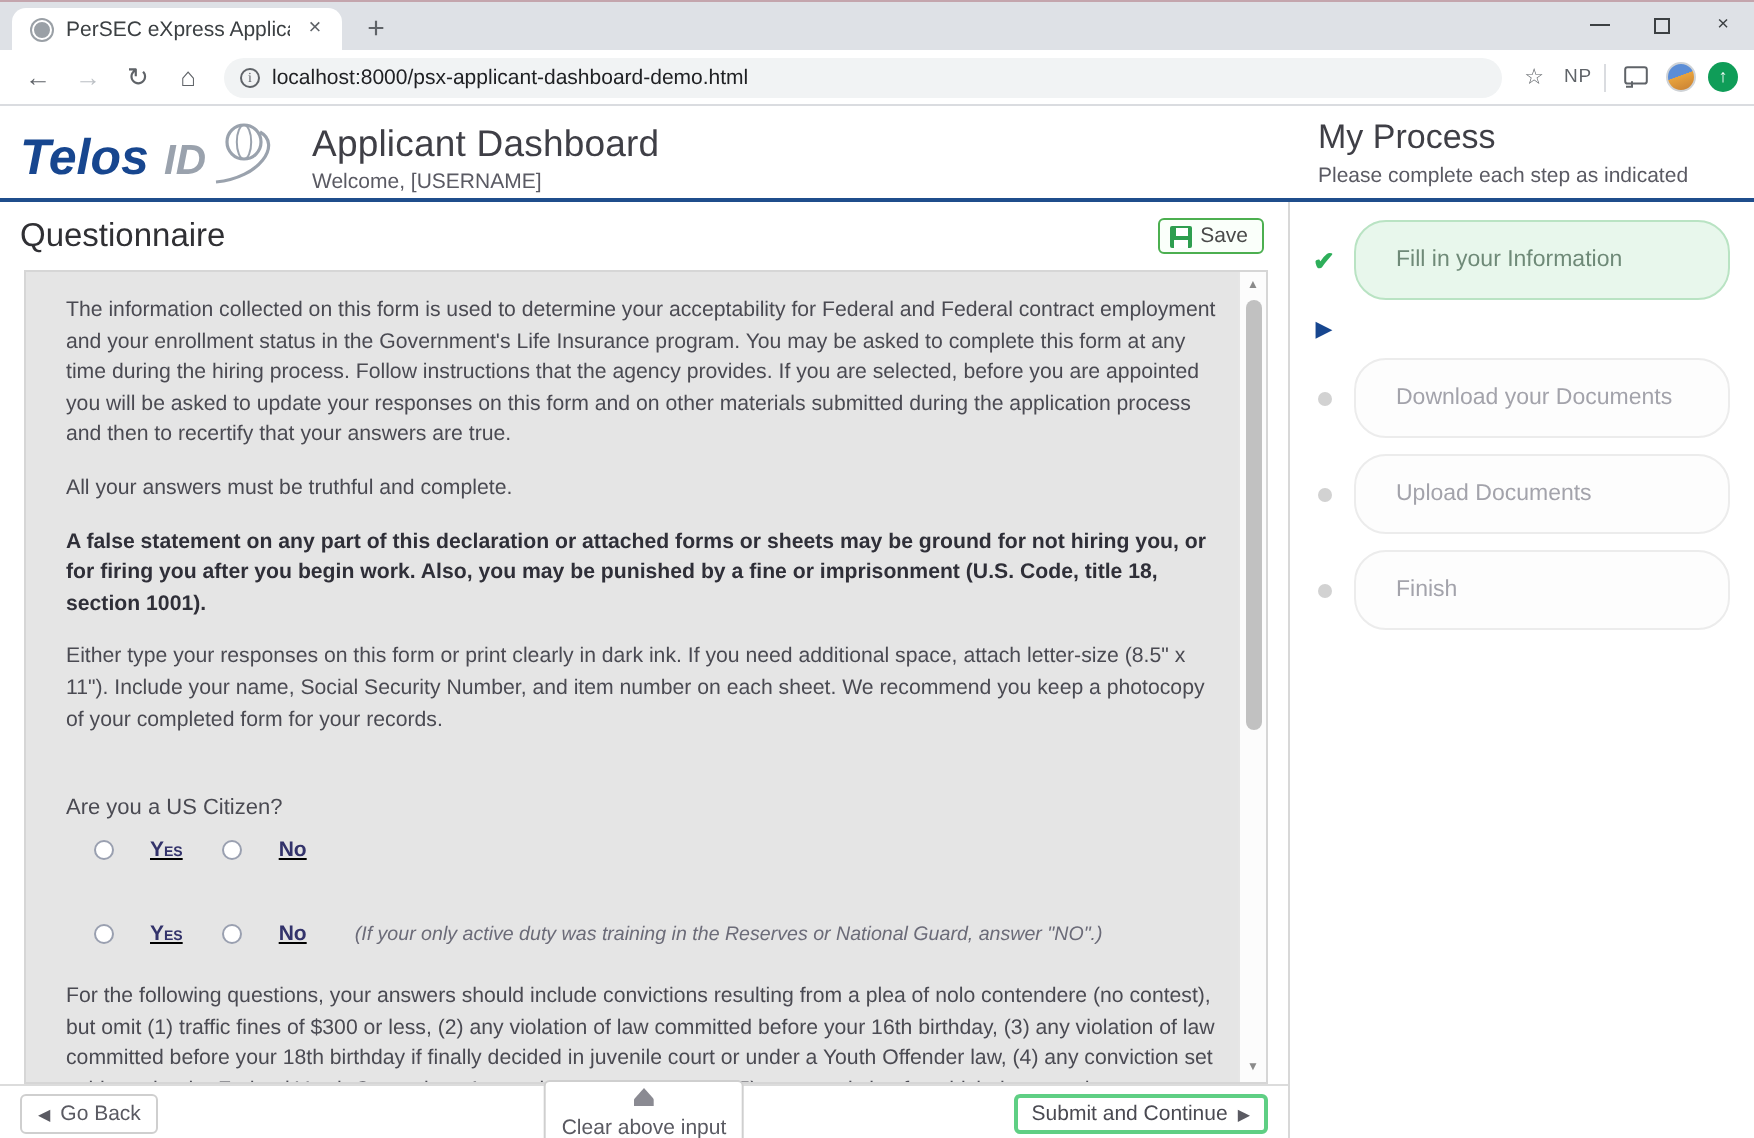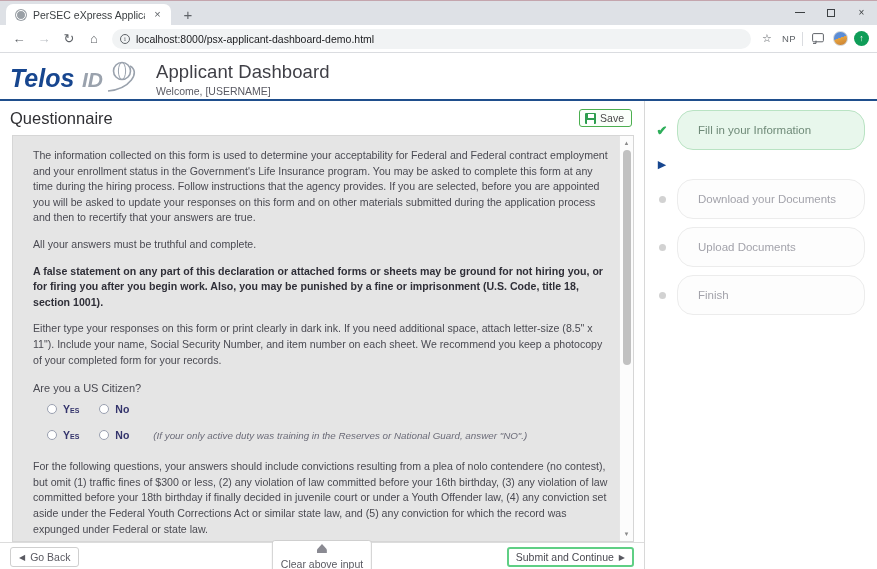--- a/index.html
+++ b/index.html
@@ -198,24 +198,24 @@
     overflow: hidden;
   }
   .scroll-inner p {
     font-size: 10.6px;
     line-height: 15.6px;
     color: #4a4a52;
     margin-bottom: 11px;
   }
   .scroll-inner p.bold { font-weight: bold; color: #2f2f38; }
 
-  .question { margin-top: 14px; margin-bottom: 4px; }
+  .question { margin-top: 30px; margin-bottom: 4px; }
   .q-label { font-size: 11px; color: #4a4a52; margin-bottom: 9px; }
   .radio-row { display: flex; align-items: center; gap: 8px; padding-left: 14px; }
-  .radio-opt { display: flex; align-items: center; gap: 6px; margin-right: 12px; }
+  .radio-opt { display: flex; align-items: center; gap: 18px; margin-right: 12px; text-decoration: underline; }
   .radio {
     width: 10px; height: 10px; border-radius: 50%;
     border: 1px solid #9aa0b0; background: #fff;
     flex: 0 0 auto;
   }
   .radio-lab { font-size: 10.5px; font-weight: bold; color: #33336b; font-variant: small-caps; }
   .radio-lab.nocaps { font-variant: normal; }
   .hint { font-size: 9.8px; font-style: italic; color: #6b6b78; margin-left: 4px; }
 
   
@@ -362,20 +362,24 @@
           <text x="2" y="29" font-family="'Liberation Sans', sans-serif" font-size="25" font-weight="bold" font-style="italic" fill="#17468f">Telos</text>
           <text x="74" y="29" font-family="'Liberation Sans', sans-serif" font-size="21" font-weight="bold" font-style="italic" fill="#9aa2ad">ID</text>
           <circle cx="114" cy="13" r="8.5" fill="none" stroke="#9aa2ad" stroke-width="1.6"></circle>
           <ellipse cx="114" cy="13" rx="3.6" ry="8.5" fill="none" stroke="#9aa2ad" stroke-width="1"></ellipse>
           <path d="M122 8 C 133 14, 122 31, 100 33" fill="none" stroke="#9aa2ad" stroke-width="1.6"></path>
         </svg>
         <div class="title-block">
           <div class="app-title">Applicant Dashboard</div>
           <div class="app-sub">Welcome, [USERNAME]</div>
         </div>
+      </div>
+      <div class="header-right">
+        <div class="proc-title">My Process</div>
+        <div class="proc-sub">Please complete each step as indicated</div>
       </div>
     </div>
 
     <div class="hline"></div>
 
     <div class="body-area">
 
       <div class="left-col">
         <div class="q-head">
           <div class="q-title">Questionnaire</div>

